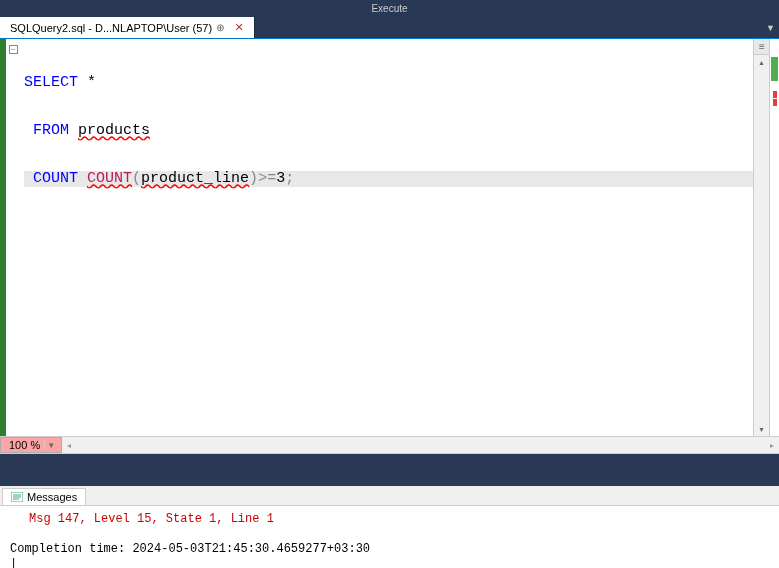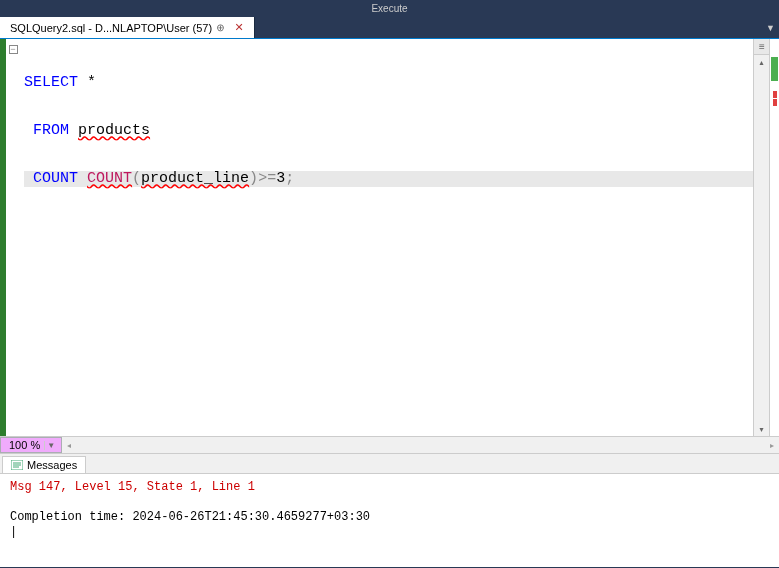--- a/index.html
+++ b/index.html
@@ -31,33 +31,33 @@
     .right-sb { width: 16px; background: #F0F0F0; border-left: 1px solid #ccc; display: flex; flex-direction: column; }
     .split-icon { width: 16px; height: 16px; background: #E8E8E8; border-bottom: 1px solid #ccc; display: flex; align-items: center; justify-content: center; font-size: 10px; color: #666; cursor: pointer; }
     .sb-track { flex: 1; position: relative; }
     .sb-arrow { height: 14px; display: flex; align-items: center; justify-content: center; font-size: 8px; color: #666; cursor: pointer; }
     
     .indicator-bar { width: 10px; background: #fff; border-left: 1px solid #ccc; display: flex; flex-direction: column; align-items: center; padding-top: 18px; gap: 1px; }
     .ind-green { width: 7px; height: 24px; background: #4CAF50; }
     .ind-red { width: 4px; height: 7px; background: #E04040; }
     
     .zoom-bar { height: 18px; background: #F0F0F0; border-top: 1px solid #ccc; border-bottom: 1px solid #ccc; display: flex; align-items: center; font-size: 11px; }
-    .zoom-select { padding: 0 4px; border: 1px solid #ABADB3; background: #f0abfc; display: flex; align-items: center; height: 16px; }
+    .zoom-select { padding: 0 4px; border: 1px solid #ABADB3; background: #fca5a5; display: flex; align-items: center; height: 16px; }
     .zoom-val { padding: 0 4px; }
     .zoom-arrow { font-size: 8px; padding: 0 2px; color: #666; border-left: 1px solid #ccc; cursor: pointer; }
     .hscroll { flex: 1; height: 14px; display: flex; align-items: center; }
     .hscroll-arrow { width: 14px; text-align: center; font-size: 8px; color: #999; cursor: pointer; }
     .hscroll-track { flex: 1; }
     
-    .results-tabs { background: #F0F0F0; height: 20px; display: flex; align-items: flex-end; padding-left: 2px; border-bottom: 1px solid #ccc; }
+    .results-tabs { background: #F0F0F0; height: 20px; display: flex; align-items: flex-end; padding-left: 2px; border-bottom: 1px solid #ccc; margin-top: 32px; }
     .result-tab { background: #fff; border: 1px solid #ccc; border-bottom: none; padding: 2px 8px; font-size: 11px; display: flex; align-items: center; gap: 4px; cursor: pointer; }
     .result-tab-icon { width: 12px; height: 10px; display: inline-block; }
     
     .messages-panel { background: #fff; height: 93px; padding: 6px 10px; font-family: Consolas, 'Courier New', monospace; font-size: 12px; line-height: 15px; overflow: hidden; }
-    .msg-err { color: #CC0000; }
+    .msg-err { color: #CC0000; margin-left: 19px; }
     .msg-norm { color: #000; }
     .cursor-line { color: #000; }
   </style>
 </head>
 <body>
 
 <div class="toolbar">
   <span style="color:#ccc;font-size:10px;">Execute</span>
 </div>
 
@@ -118,15 +118,15 @@
           <line x1="2" y1="7" x2="8" y2="7" stroke="#4a7"></line>
         </svg>
     </span>
     <span>Messages</span>
   </div>
 </div>
 
 <div class="messages-panel">
   <div class="msg-err">Msg 147, Level 15, State 1, Line 1</div>
   <div style="height:15px"></div>
-  <div class="msg-norm">Completion time: 2024-06-26T21:45:30.4659277+03:30</div>
+  <div class="msg-norm">Completion time: 2024-05-03T21:45:30.4659277+03:30</div>
   <div class="cursor-line">|</div>
 </div>
 
 </body></html>

